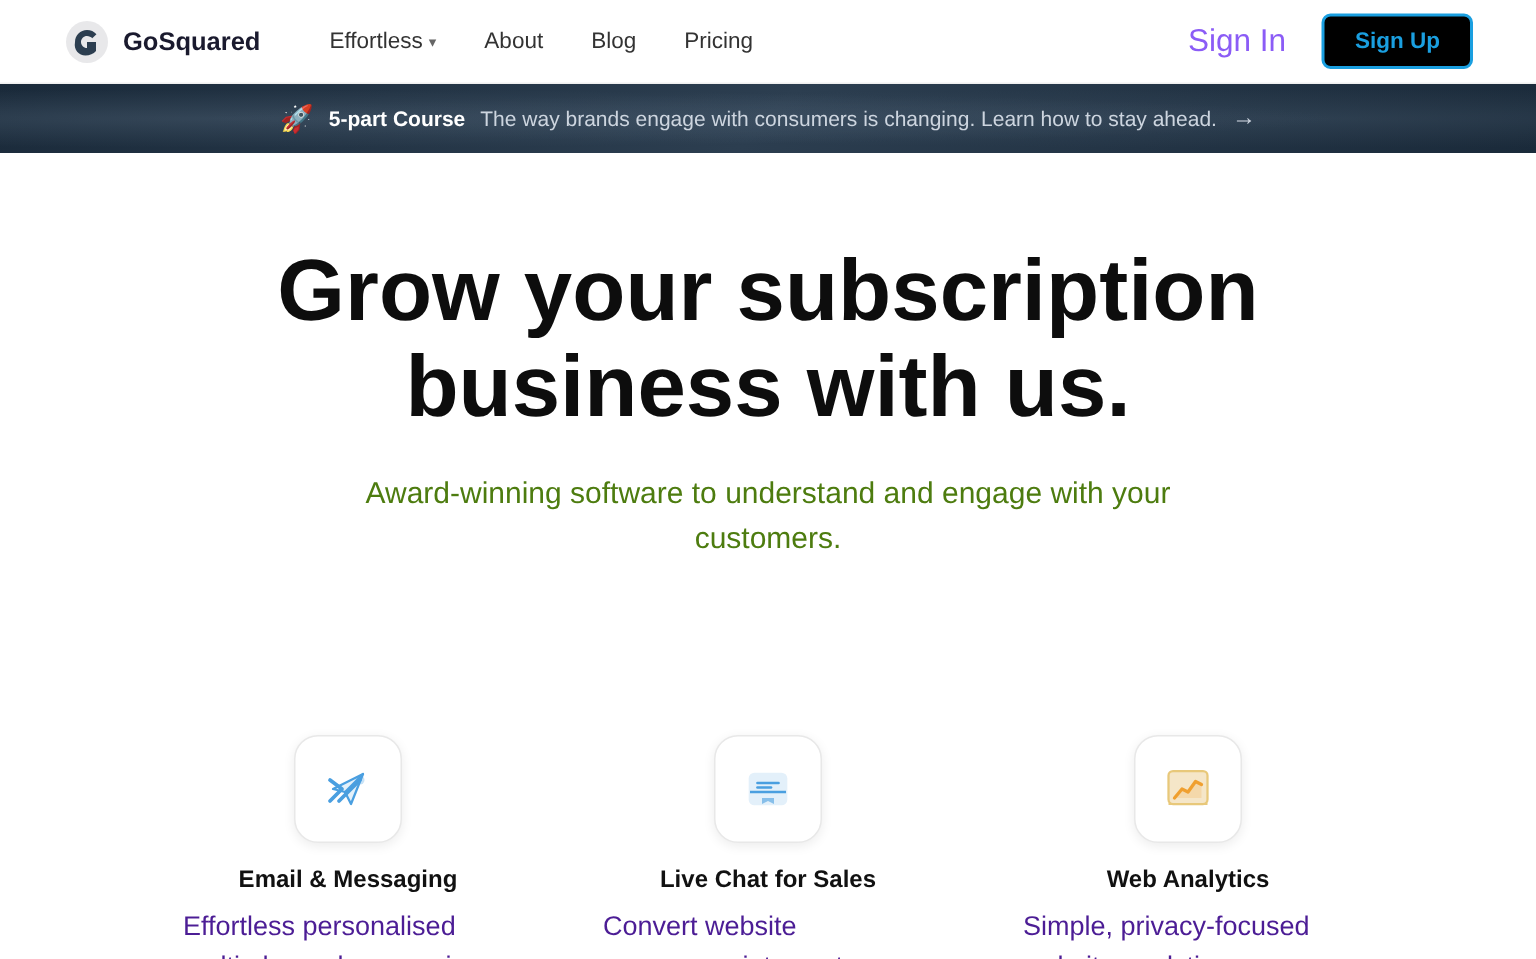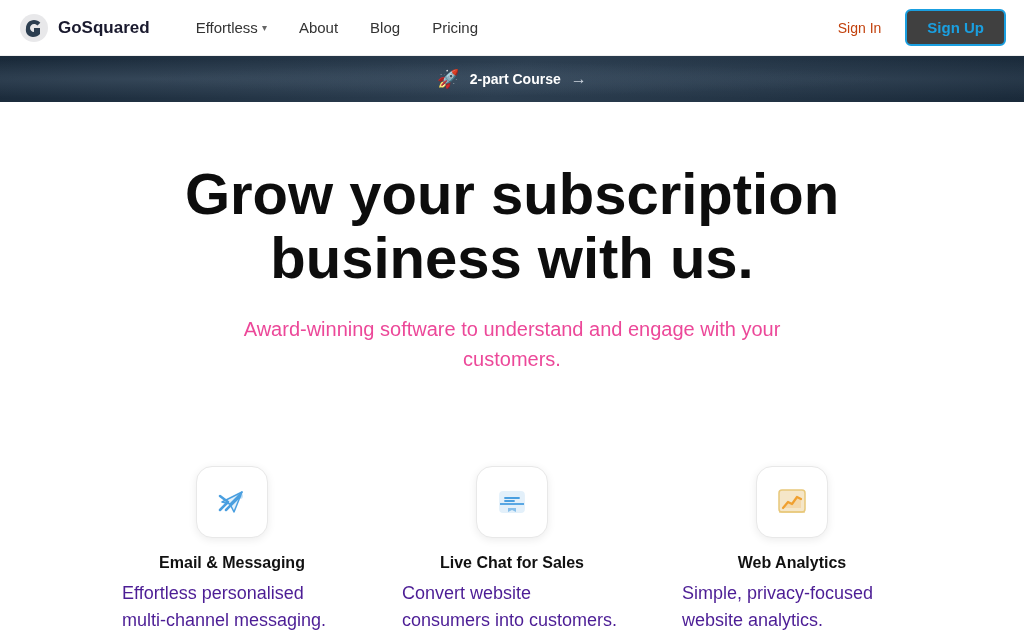--- a/index.html
+++ b/index.html
@@ -12,21 +12,21 @@
       font-family: -apple-system, BlinkMacSystemFont, 'Segoe UI', Helvetica, Arial, sans-serif;
       background: #ffffff;
       width: 1024px;
       overflow-x: hidden;
     }
 
     
     .navbar {
       display: flex;
       align-items: center;
-      padding: 0 18px;
+      padding: 0 42px;
       height: 56px;
       background: #ffffff;
       border-bottom: 1px solid #f0f0f0;
     }
 
     .logo-area {
       display: flex;
       align-items: center;
       gap: 8px;
       margin-right: 32px;
@@ -72,33 +72,33 @@
     }
 
     .nav-actions {
       display: flex;
       align-items: center;
       gap: 8px;
     }
 
     .sign-in-btn {
       padding: 8px 16px;
-      font-size: 14px;
-      color: #c2410c;
+      font-size: 21px;
+      color: #8b5cf6;
       background: none;
       border: none;
       cursor: pointer;
       border-radius: 4px;
     }
 
     .sign-up-btn {
       padding: 8px 20px;
       font-size: 15px;
       color: #1a9fe0;
-      background: #404040;
+      background: #000000;
       border: 2px solid #1a9fe0;
       cursor: pointer;
       border-radius: 6px;
       font-weight: 600;
     }
 
     
     .banner {
       background: #2c3e50;
       background-image: linear-gradient(135deg, #1a2a3a 0%, #2c3e50 50%, #1a2a3a 100%);
@@ -161,24 +161,24 @@
       font-size: 58px;
       font-weight: 800;
       color: #0d0d0d;
       line-height: 1.1;
       max-width: 720px;
       margin-bottom: 24px;
     }
 
     .hero-subtitle {
       font-size: 20px;
-      color: #ec4899;
+      color: #4d7c0f;
       max-width: 600px;
       line-height: 1.5;
-      margin-bottom: 52px;
+      margin-bottom: 76px;
     }
 
     
     .features {
       display: flex;
       justify-content: center;
       gap: 60px;
       padding: 0 60px 40px;
     }
 
@@ -244,21 +244,22 @@
 
   <div class="nav-actions">
     <button class="sign-in-btn">Sign In</button>
     <button class="sign-up-btn">Sign Up</button>
   </div>
 </nav>
 
 <div class="banner">
   <div class="banner-content">
     <span class="banner-emoji">🚀</span>
-    <span class="banner-label">2-part Course</span>
+    <span class="banner-label">5-part Course</span>
+    <span class="banner-text">The way brands engage with consumers is changing. Learn how to stay ahead.</span>
     <span class="banner-arrow">→</span>
   </div>
 </div>
 
 <section class="hero">
   <h1 class="hero-title">Grow your subscription business with us.</h1>
   <p class="hero-subtitle">Award-winning software to understand and engage with your customers.</p>
 </section>
 
 <section class="features">

